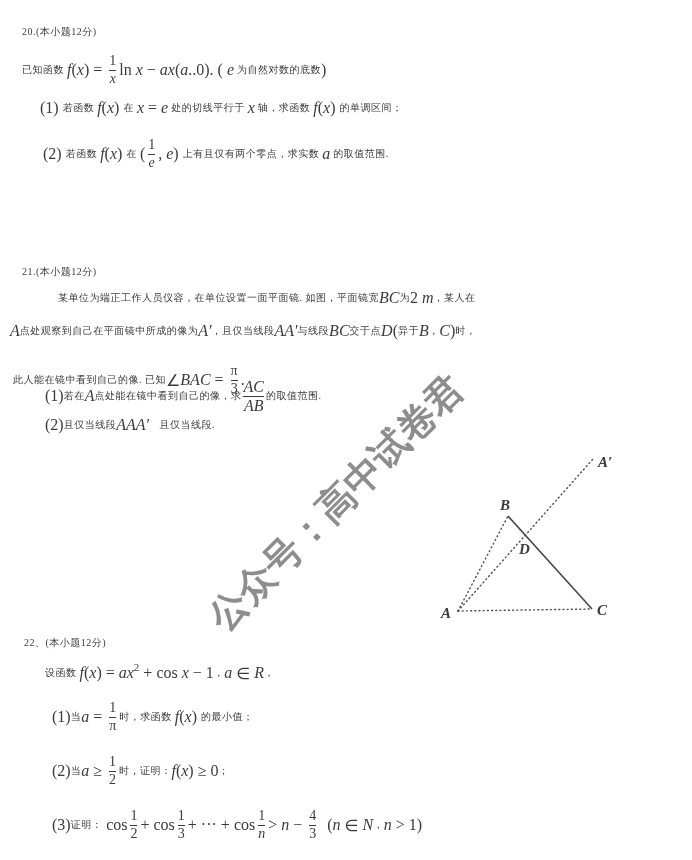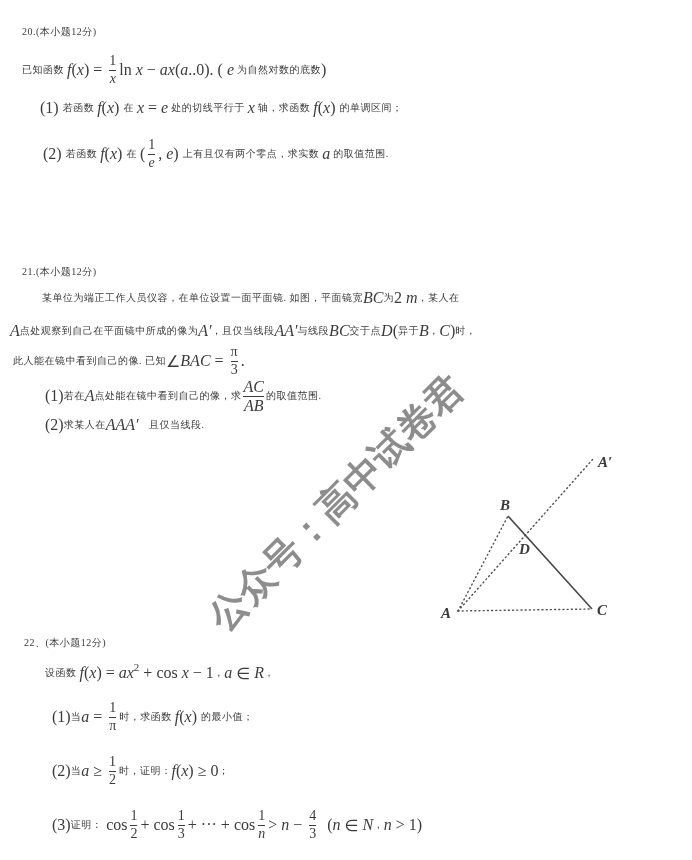--- a/index.html
+++ b/index.html
@@ -33,25 +33,25 @@
   <div id="watermark">公众号：高中试卷君</div>
   <div id="doc">
       <div>
         <div class="line" style="left: 22px; top: 23px; height: 18px;"><span class="c">20.(本小题12分)</span></div>
         <div class="line" style="left: 22px; top: 50px; height: 40px;"><span class="c">已知函数 </span><span class="m">f</span><span class="r">(</span><span class="m">x</span><span class="r">) = </span><span class="frac"><span class="fn">1</span><span class="fbar"></span><span class="fd it">x</span></span><span class="r">ln </span><span class="m">x</span><span class="r"> − </span><span class="m">ax</span><span class="r">(</span><span class="m">a</span><span class="r">..0). ( </span><span class="m">e</span><span class="c"> 为自然对数的底数</span><span class="r">)</span></div>
         <div class="line" style="left: 40px; top: 98px; height: 20px;"><span class="r">(1) </span><span class="c">若函数 </span><span class="m">f</span><span class="r">(</span><span class="m">x</span><span class="r">) </span><span class="c">在 </span><span class="m">x</span><span class="r"> = </span><span class="m">e</span><span class="c"> 处的切线平行于 </span><span class="m">x</span><span class="c"> 轴，求函数 </span><span class="m">f</span><span class="r">(</span><span class="m">x</span><span class="r">) </span><span class="c">的单调区间；</span></div>
         <div class="line" style="left: 43px; top: 132px; height: 44px;"><span class="r">(2) </span><span class="c">若函数 </span><span class="m">f</span><span class="r">(</span><span class="m">x</span><span class="r">) </span><span class="c">在 </span><span class="r">(</span><span class="frac"><span class="fn">1</span><span class="fbar"></span><span class="fd it">e</span></span><span class="r">, </span><span class="m">e</span><span class="r">) </span><span class="c">上有且仅有两个零点，求实数 </span><span class="m">a</span><span class="c"> 的取值范围.</span></div>
       </div>
       <div>
         <div class="line" style="left: 22px; top: 263px; height: 18px; justify-content: flex-end;"><span class="c">21.(本小题12分)</span></div>
-        <div class="line" style="left: 42px; top: 288px; height: 20px;"><span class="c">某单位为端正工作人员仪容，在单位设置一面平面镜. 如图，平面镜宽</span><span class="m">BC</span><span class="c">为</span><span class="r">2 </span><span class="m">m</span><span class="c">，某人在</span></div>
+        <div class="line" style="left: 58px; top: 288px; height: 20px;"><span class="c">某单位为端正工作人员仪容，在单位设置一面平面镜. 如图，平面镜宽</span><span class="m">BC</span><span class="c">为</span><span class="r">2 </span><span class="m">m</span><span class="c">，某人在</span></div>
         <div class="line" style="left: 10px; top: 321px; height: 20px;"><span class="m">A</span><span class="c">点处观察到自己在平面镜中所成的像为</span><span class="m">A′</span><span class="c">，且仅当线段</span><span class="m">AA′</span><span class="c">与线段</span><span class="m">BC</span><span class="c">交于点</span><span class="m">D</span><span class="r">(</span><span class="c">异于</span><span class="m">B</span><span class="c">，</span><span class="m">C</span><span class="r">)</span><span class="c">时，</span></div>
-        <div class="line" style="left: 13px; top: 343px; height: 36px;"><span class="c">此人能在镜中看到自己的像. 已知</span><span class="r">∠</span><span class="m">BAC</span><span class="r"> = </span><span class="frac"><span class="fn">π</span><span class="fbar"></span><span class="fd">3</span></span><span class="r">.</span></div>
+        <div class="line" style="left: 13px; top: 362px; height: 36px;"><span class="c">此人能在镜中看到自己的像. 已知</span><span class="r">∠</span><span class="m">BAC</span><span class="r"> = </span><span class="frac"><span class="fn">π</span><span class="fbar"></span><span class="fd">3</span></span><span class="r">.</span></div>
         <div class="line" style="left: 45px; top: 380px; height: 32px;"><span class="r">(1)</span><span class="c">若在</span><span class="m">A</span><span class="c">点处能在镜中看到自己的像，求</span><span class="frac small"><span class="fn it">AC</span><span class="fbar"></span><span class="fd it">AB</span></span><span class="c">的取值范围.</span></div>
-        <div class="line" style="left: 45px; top: 415px; height: 20px;"><span class="r">(2)</span><span class="c">求某人在</span><span class="m">A</span><span class="m">AA′</span><span class="c">　且仅当线段.</span></div>
+        <div class="line" style="left: 45px; top: 415px; height: 20px;"><span class="r">(2)</span><span class="c">且仅当线段</span><span class="m">A</span><span class="m">AA′</span><span class="c">　且仅当线段.</span></div>
         <svg class="figure" viewBox="430 440 212 190" style="left: 430px; top: 440px; width: 212px; height: 190px;">
           <line x1="458" y1="611" x2="508" y2="516" class="dotted"></line>
           <line x1="458" y1="611" x2="592" y2="609" class="dotted"></line>
           <line x1="458" y1="611" x2="593" y2="459" class="dotted"></line>
           <line x1="508" y1="516" x2="592" y2="609" class="solid"></line>
           <text x="441" y="618">A</text>
           <text x="500" y="510">B</text>
           <text x="597" y="615">C</text>
           <text x="519" y="554">D</text>
           <text x="598" y="467">A′</text>

